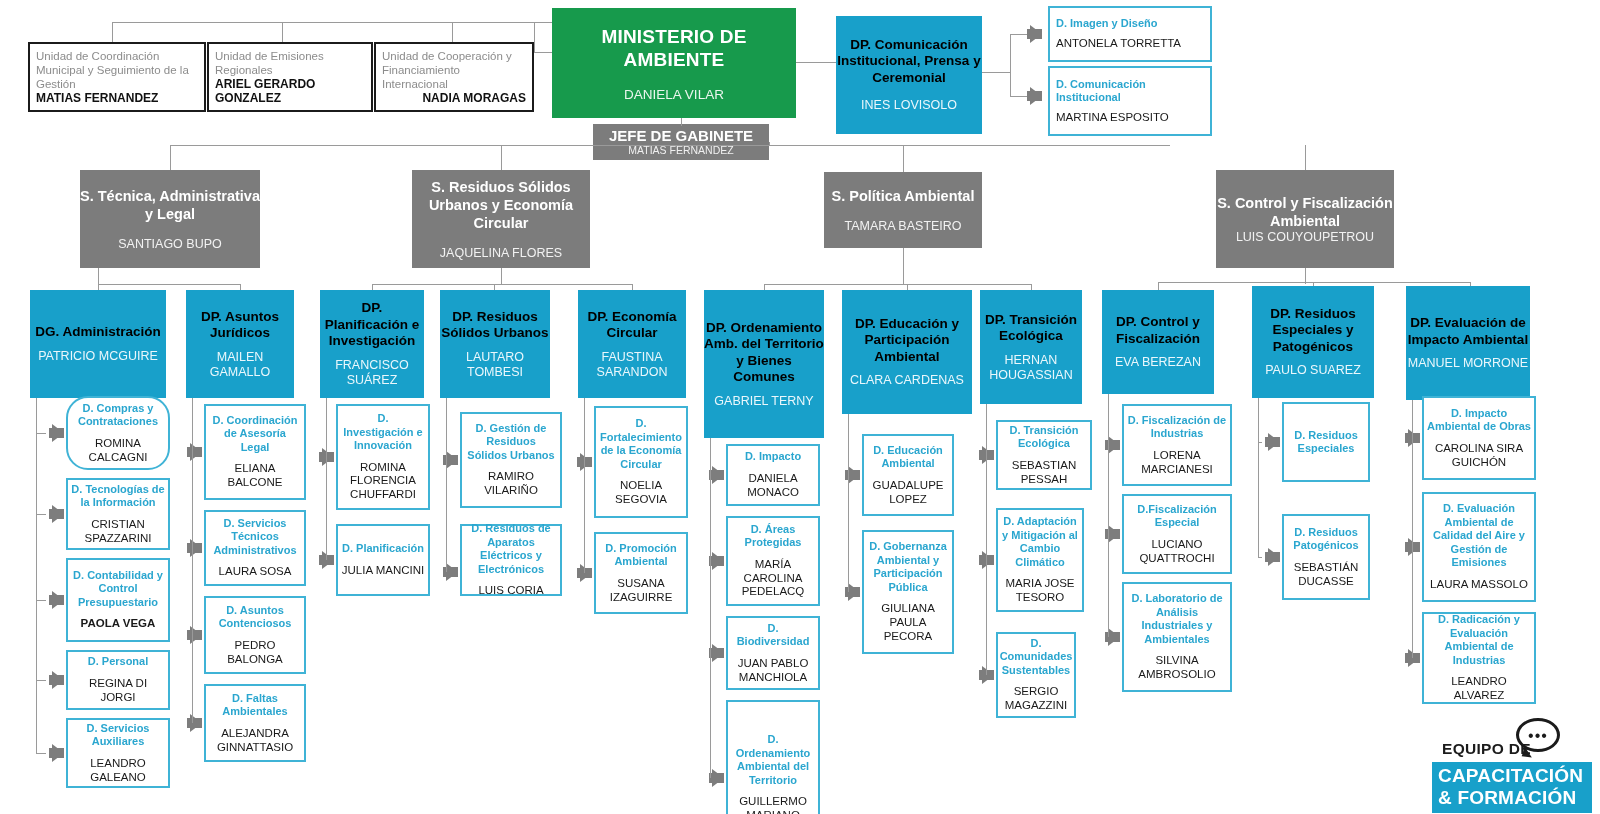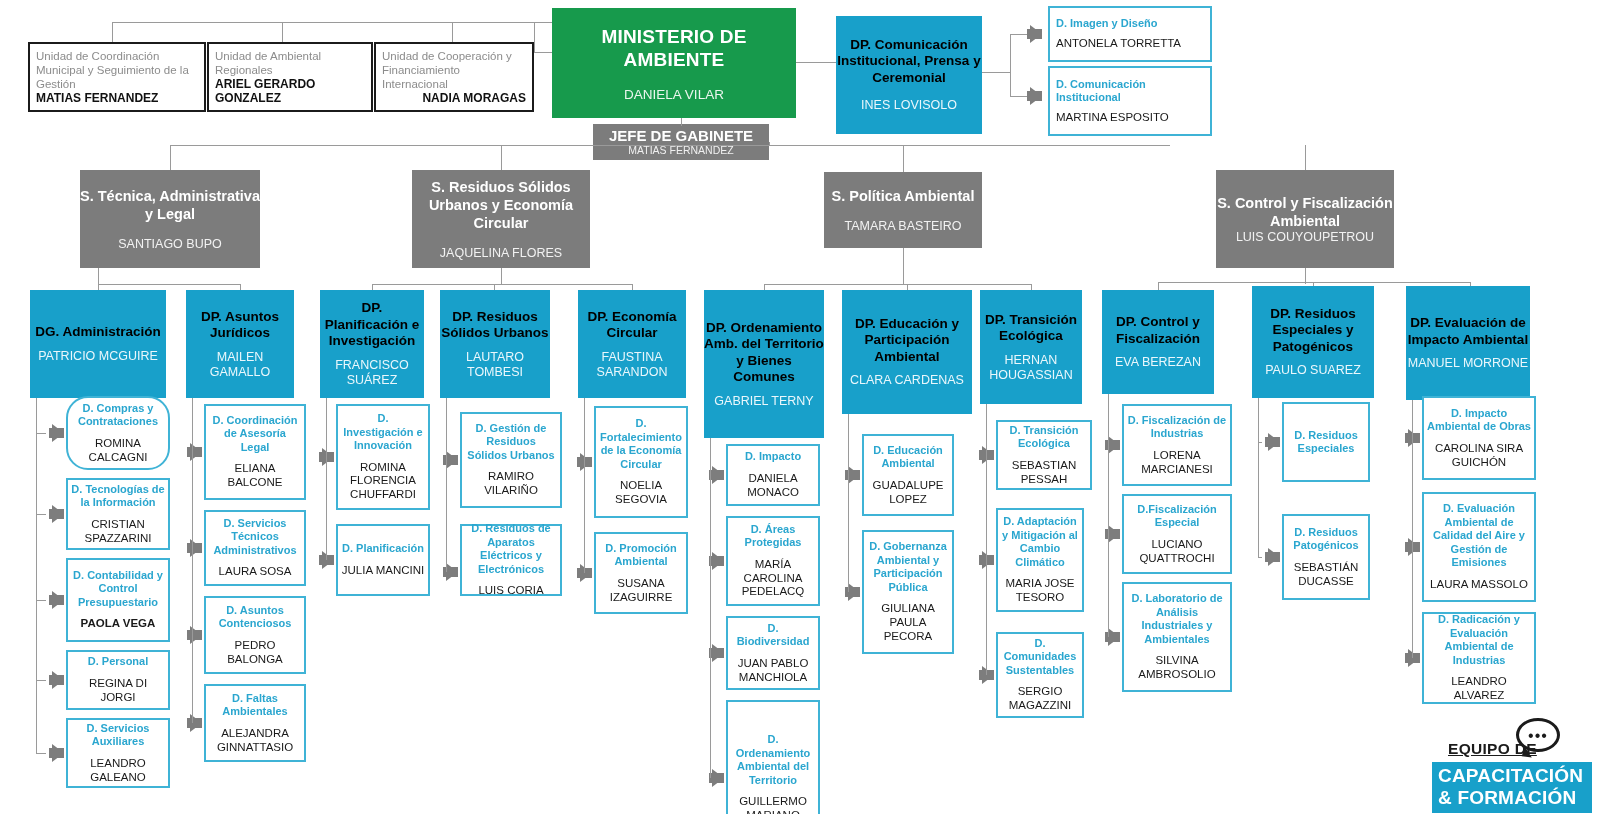--- a/index.html
+++ b/index.html
@@ -75,21 +75,21 @@
 </style>
 </head>
 <body>
 
 <div id="stage">
     <div class="box unit" style="left: 28px; top: 42px; width: 178px; height: 70px;">
       <div class="t">Unidad de Coordinación Municipal y Seguimiento de la Gestión</div>
       <div class="n">MATIAS FERNANDEZ</div>
     </div>
     <div class="box unit" style="left: 207px; top: 42px; width: 166px; height: 70px;">
-      <div class="t">Unidad de Ambiental Regionales</div>
+      <div class="t">Unidad de Emisiones Regionales</div>
       <div class="n">ARIEL GERARDO GONZALEZ</div>
     </div>
     <div class="box unit" style="left: 374px; top: 42px; width: 160px; height: 70px; align-items: flex-end;">
       <div class="t">Unidad de Cooperación y Financiamiento Internacional</div>
       <div class="n">NADIA MORAGAS</div>
     </div>
     <div class="box green" style="left: 552px; top: 8px; width: 244px; height: 110px;">
       <div class="t">MINISTERIO DE AMBIENTE</div>
       <div class="n">DANIELA VILAR</div>
     </div>
@@ -293,21 +293,21 @@
     <div class="box leaf" style="left: 996px; top: 420px; width: 96px; height: 70px;">
       <div class="t">D. Transición Ecológica</div>
       <div class="n">SEBASTIAN PESSAH</div>
     </div>
     <div class="arrow" style="left: 982px; top: 446px;"></div>
     <div class="box leaf" style="left: 996px; top: 508px; width: 88px; height: 104px;">
       <div class="t">D. Adaptación y Mitigación al Cambio Climático</div>
       <div class="n">MARIA JOSE TESORO</div>
     </div>
     <div class="arrow" style="left: 982px; top: 551px;"></div>
-    <div class="box leaf" style="left: 996px; top: 632px; width: 88px; height: 86px;">
+    <div class="box leaf" style="left: 996px; top: 632px; width: 80px; height: 86px;">
       <div class="t">D. Comunidades Sustentables</div>
       <div class="n">SERGIO MAGAZZINI</div>
     </div>
     <div class="arrow" style="left: 982px; top: 666px;"></div>
     <div class="ln v" style="left: 986px; top: 404px; width: 1px; height: 271px;"></div>
     <div class="ln h" style="left: 986px; top: 455px; height: 1px;"></div>
     <div class="ln h" style="left: 986px; top: 560px; height: 1px;"></div>
     <div class="ln h" style="left: 986px; top: 675px; height: 1px;"></div>
     <div class="box blue" style="left: 1102px; top: 290px; width: 112px; height: 104px;">
       <div class="t">DP. Control y Fiscalización</div>
@@ -409,19 +409,19 @@
     <div class="ln v" style="left: 1305px; top: 268px; width: 1px; height: 16px;"></div>
     <div class="ln h" style="left: 1158px; top: 282px; width: 312px; height: 1px;"></div>
     <div class="ln v" style="left: 1158px; top: 282px; width: 1px; height: 8px;"></div>
     <div class="ln v" style="left: 1313px; top: 282px; width: 1px; height: 4px;"></div>
     <div class="ln v" style="left: 1470px; top: 282px; width: 1px; height: 4px;"></div>
     <div id="logo" style="left: 1432px; top: 726px; width: 160px; height: 80px;">
       <div class="bubble" style="left: 84px; top: -8px;">
         <div class="dots">•••</div>
         <div class="tail"></div>
       </div>
-      <div class="eq" style="position: absolute; left: 16px; top: 14px; text-decoration: underline;">EQUIPO DE</div>
+      <div class="eq" style="position: absolute; left: 10px; top: 14px;">EQUIPO DE</div>
       <div class="bar" style="position: absolute; left: 0px; top: 36px; width: 160px;">
         <div>CAPACITACIÓN</div>
         <div>&amp; FORMACIÓN</div>
       </div>
     </div>
   </div>
 
 </body></html>

